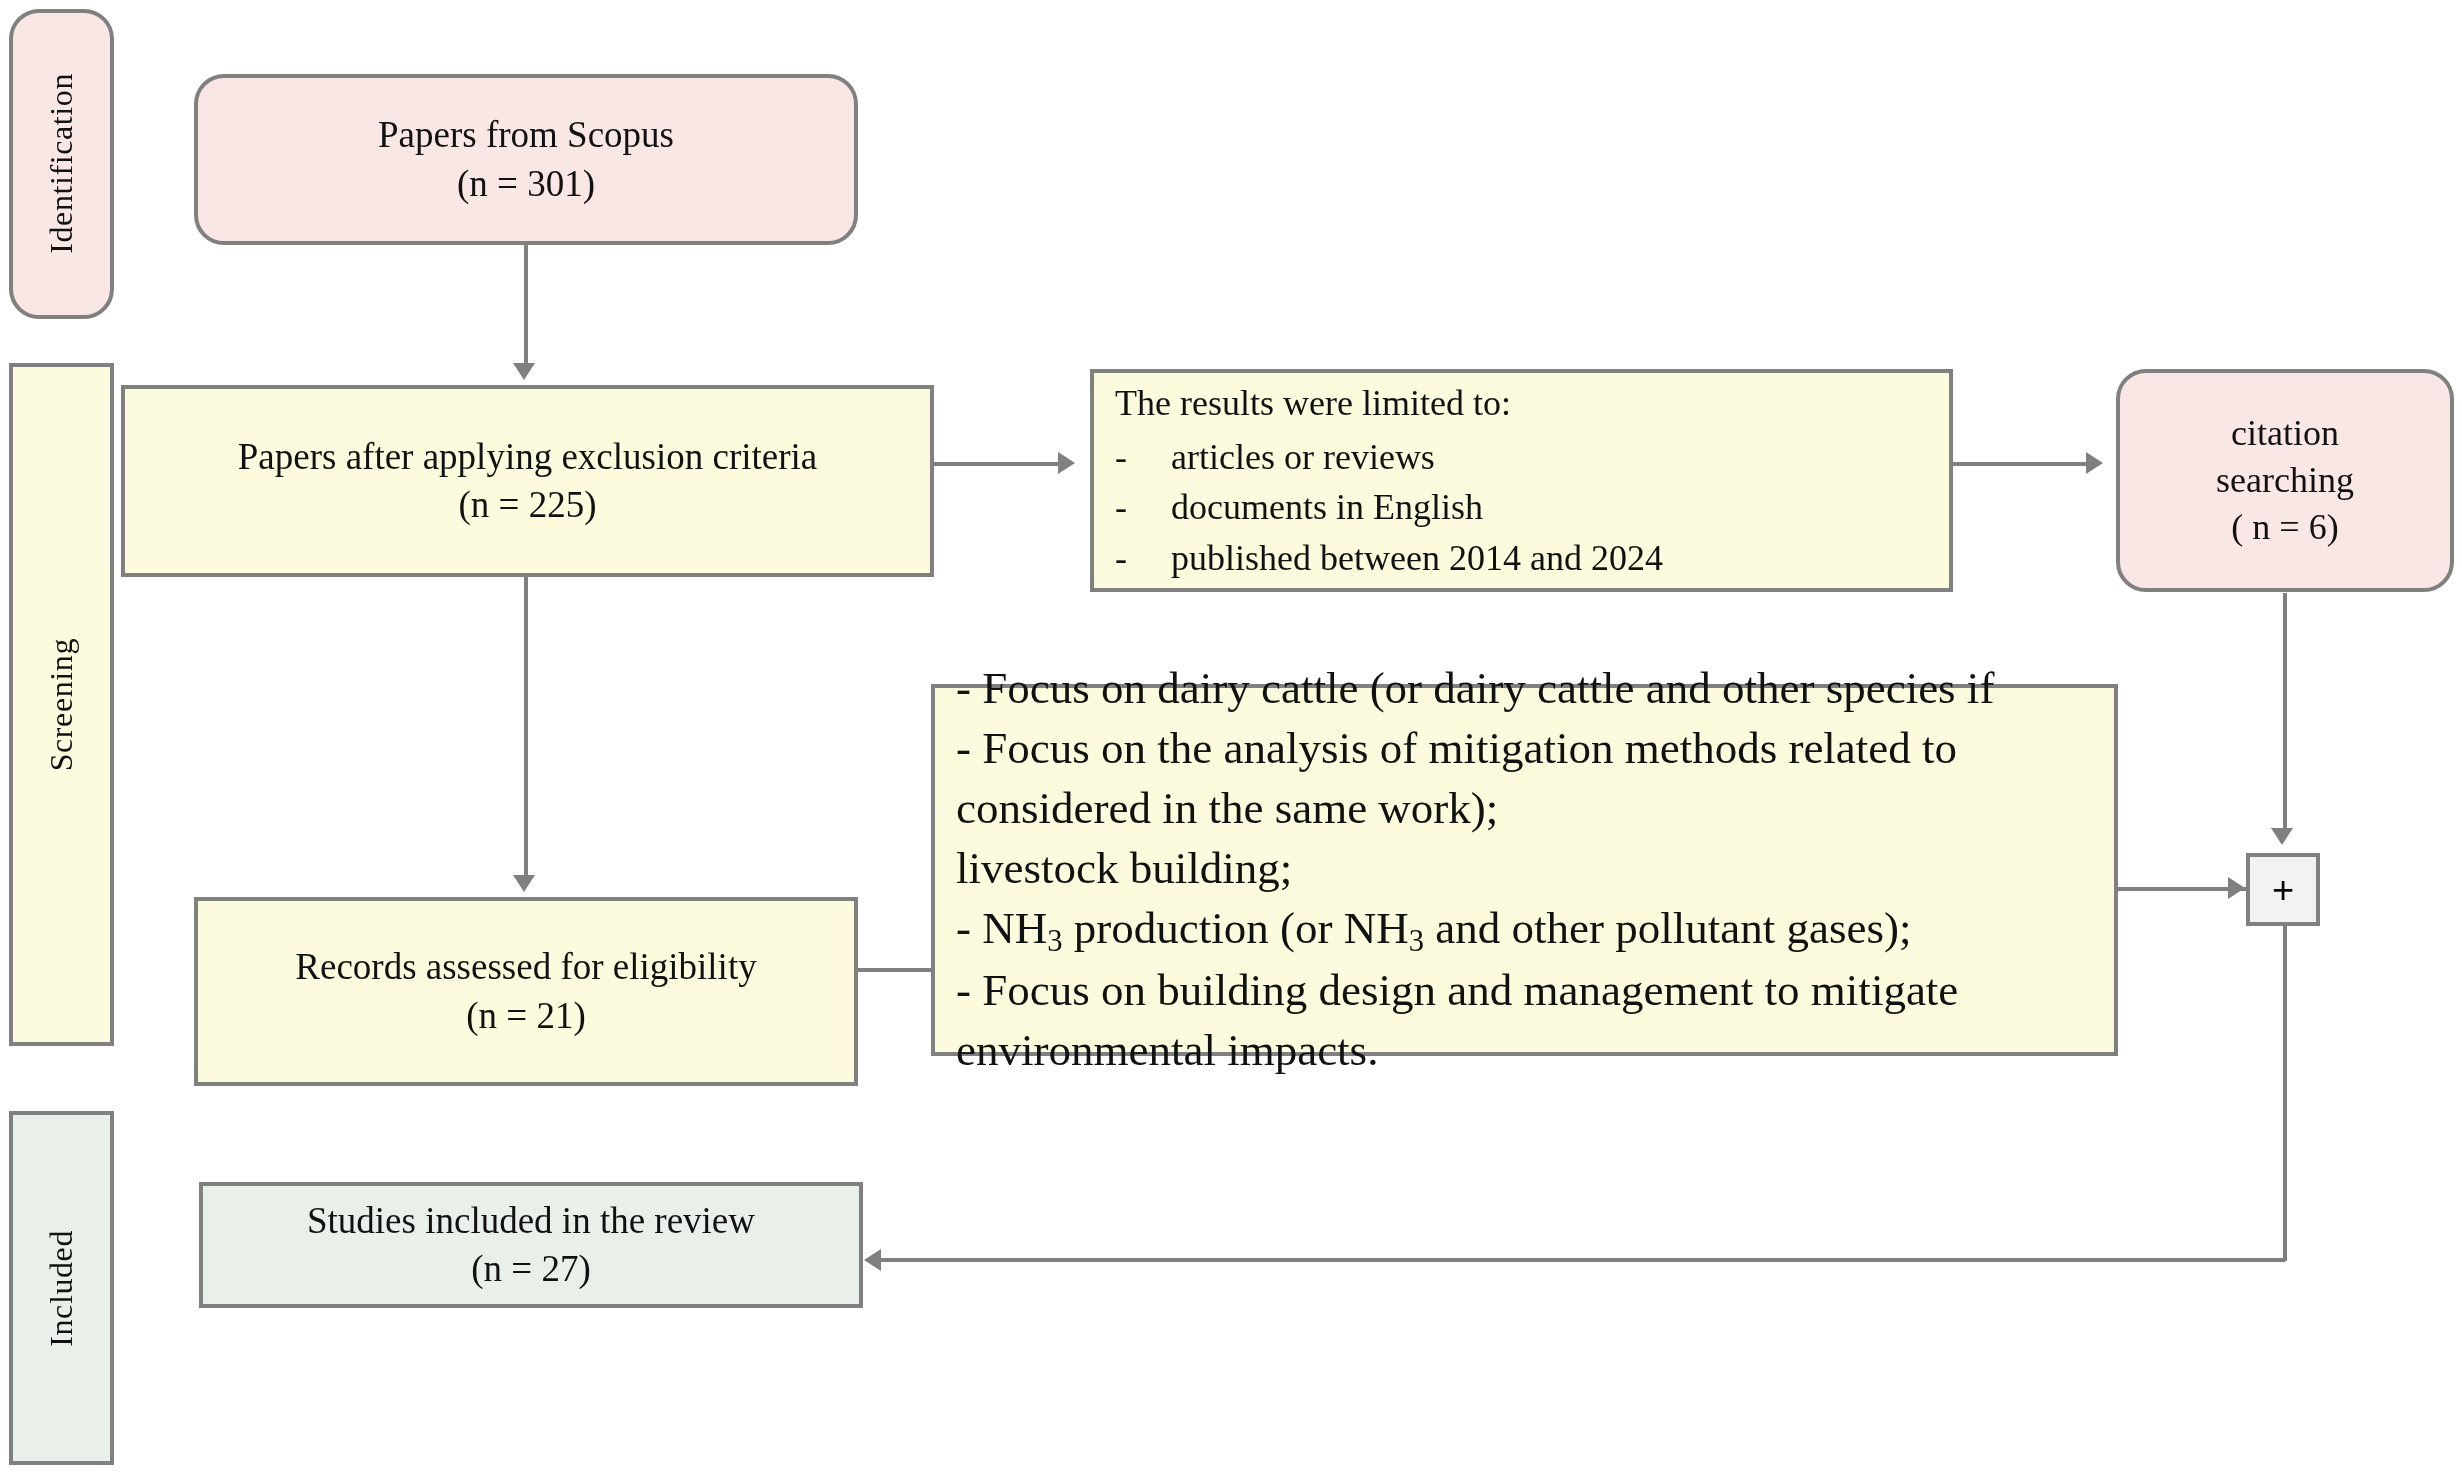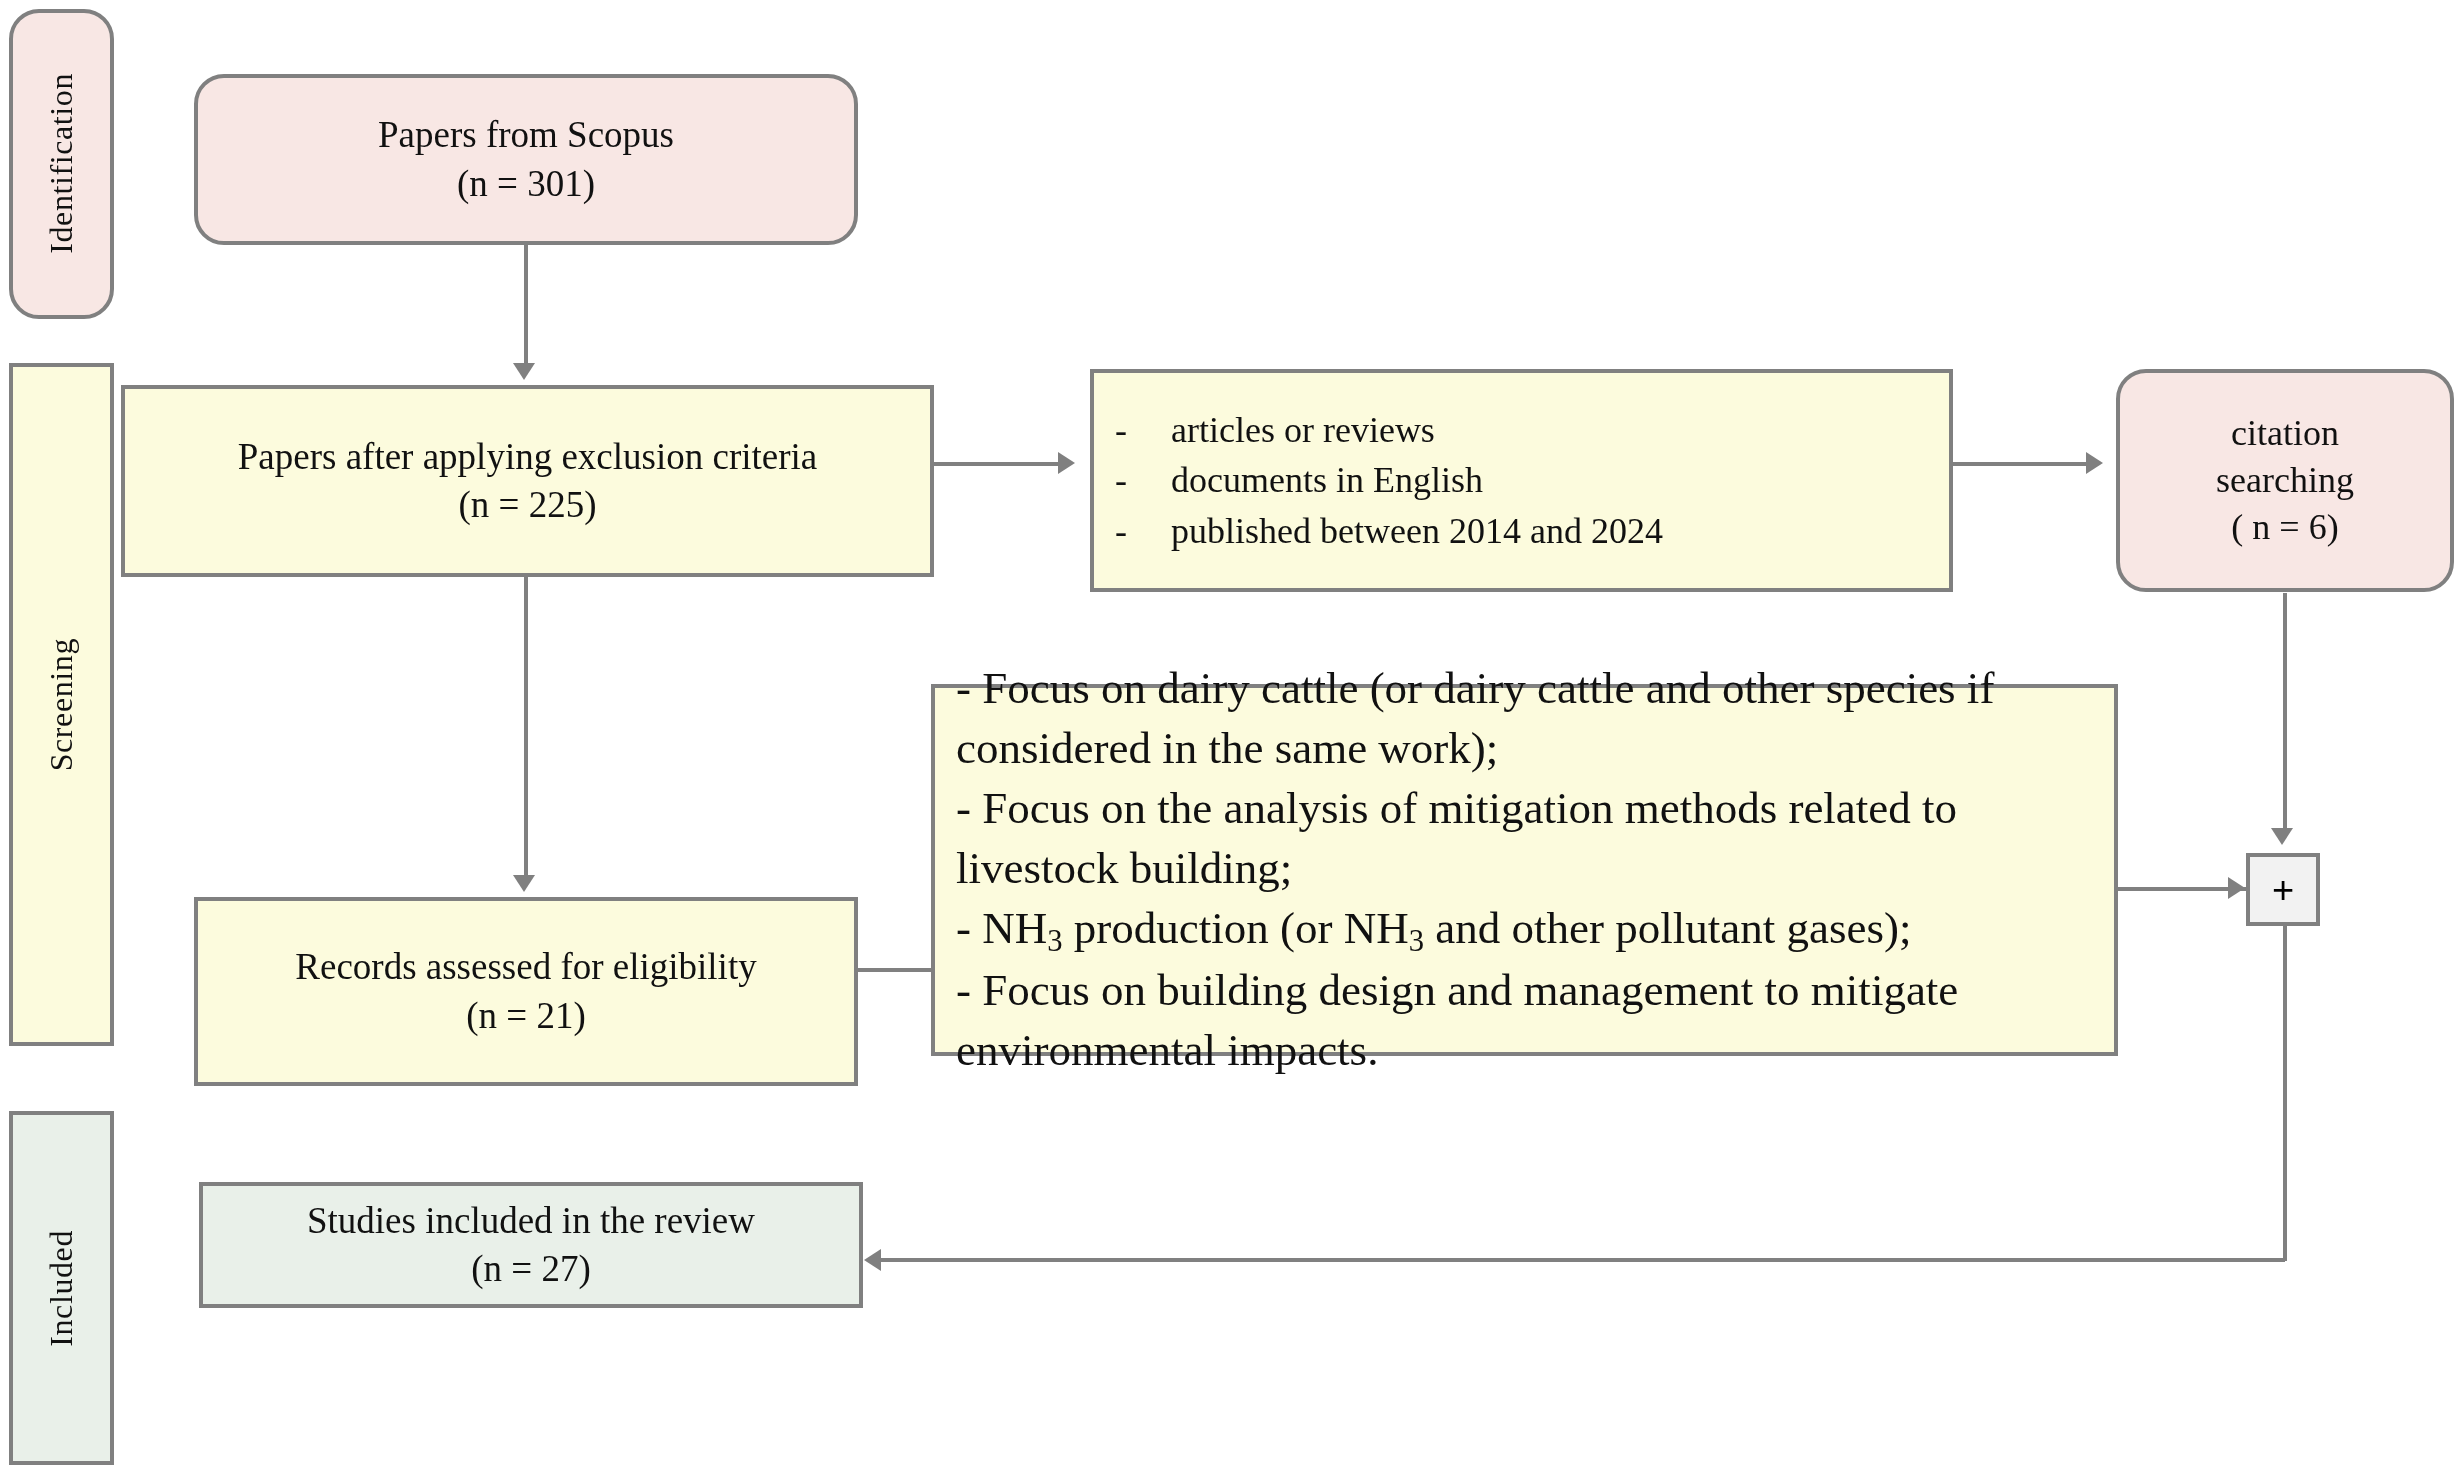--- a/index.html
+++ b/index.html
@@ -152,20 +152,21 @@
       <span class="line">Papers after applying exclusion criteria</span>
       <span class="line">(n = 225)</span>
     </div>
   </div>
 
   <div class="seg h" style="left:934px; top:462px; width:124px;"></div>
   <div class="arrow arrow-right" style="left:1058px; top:452px;"></div>
 
   <div class="box fill-yellow left-align pad-l" style="left:1090px; top:369px; width:863px; height:223px;">
     <div class="limits">
+      <span class="head">The results were limited to:</span>
       <div class="row">
         <span class="dash">-</span>
         <span class="txt">articles or reviews</span>
       </div>
       <div class="row">
         <span class="dash">-</span>
         <span class="txt">documents in English</span>
       </div>
       <div class="row">
         <span class="dash">-</span>
@@ -197,22 +198,22 @@
       <span class="line">(n = 21)</span>
     </div>
   </div>
 
   <div class="seg h" style="left:858px; top:968px; width:105px;"></div>
   <div class="arrow arrow-right" style="left:931px; top:958px;"></div>
 
   <div class="box fill-yellow left-align pad-l" style="left:931px; top:684px; width:1187px; height:372px;">
     <div class="criteria">
       <span class="line">- Focus on dairy cattle (or dairy cattle and other species if</span>
+      <span class="line">- Focus on the analysis of mitigation methods related to</span>
       <span class="line">considered in the same work);</span>
-      <span class="line">- Focus on the analysis of mitigation methods related to</span>
       <span class="line">livestock building;</span>
       <span class="line"><span>- NH</span><sub>3</sub><span> production (or NH</span><sub>3</sub><span> and other pollutant gases);</span></span>
       <span class="line">- Focus on building design and management to mitigate</span>
       <span class="line">environmental impacts.</span>
     </div>
   </div>
 
   <div class="seg h" style="left:2117px; top:887px; width:130px;"></div>
   <div class="arrow arrow-right" style="left:2228px; top:877px;"></div>
 

